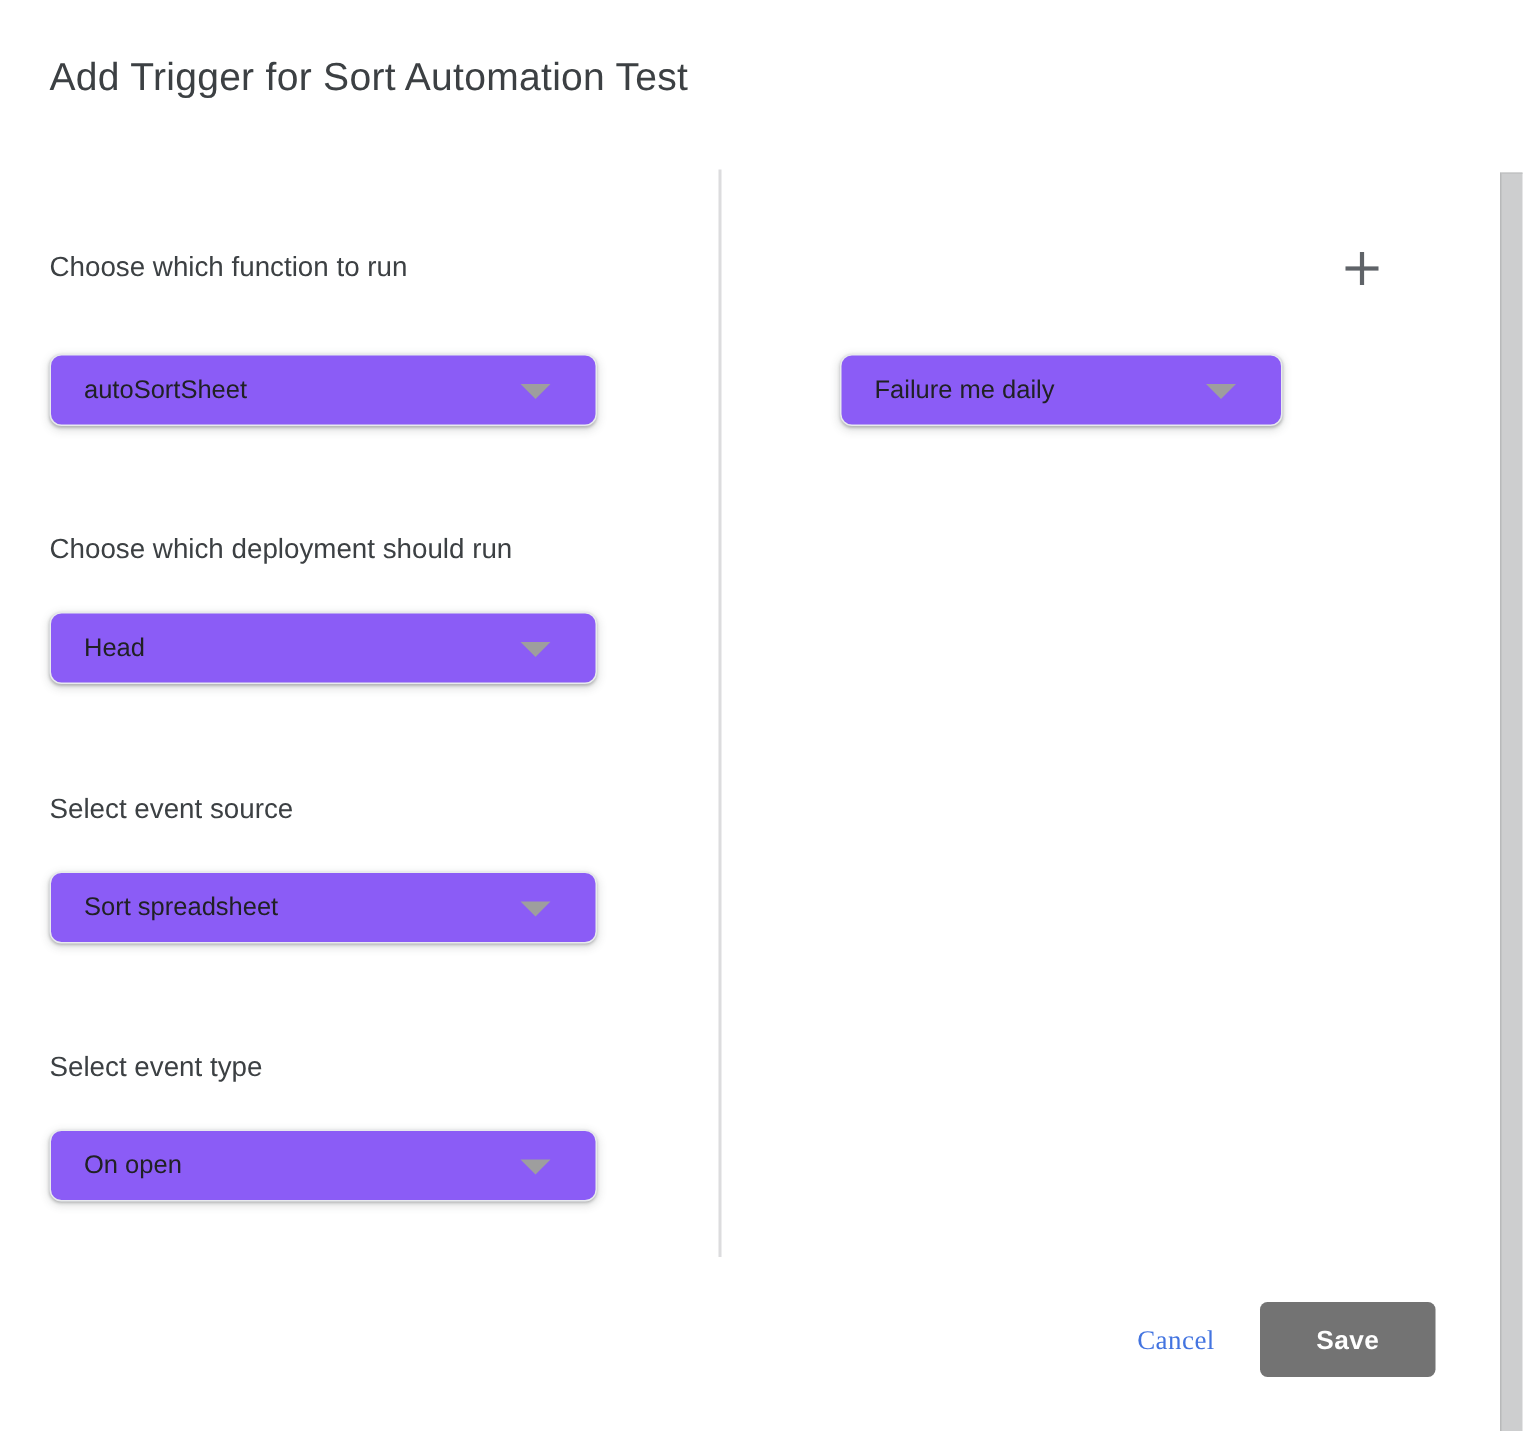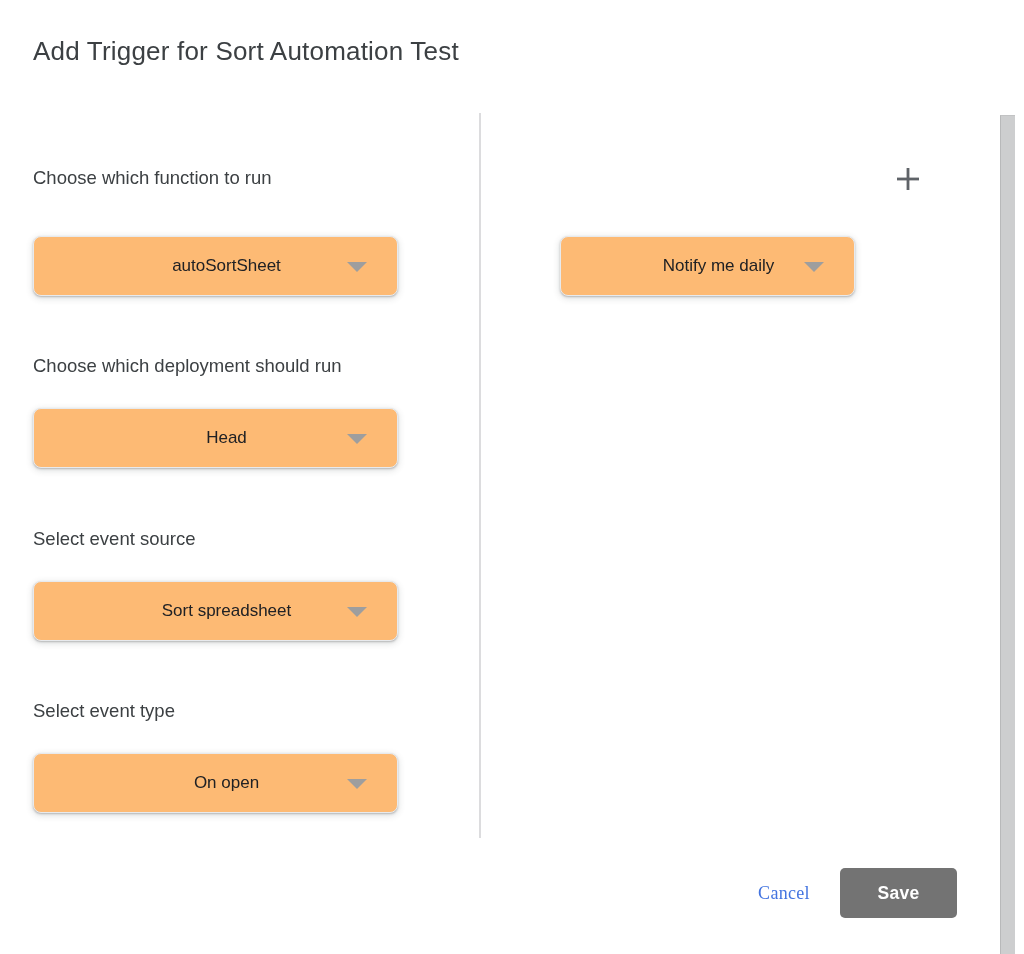--- a/index.html
+++ b/index.html
@@ -13,24 +13,24 @@
     font-size: 26px; font-weight: 500; letter-spacing: 0.2px; color: #3c4043;
   }
 
   .field-label {
     position: absolute; left: 33px;
     font-size: 18.5px; font-weight: 400; color: #3c4043; line-height: 26px;
     white-space: nowrap;
   }
 
   .select-box {
-    position: absolute; left: 33px; width: 365px; height: 60px;
-    background: #fdba74; border: 1px solid #e8eaed; border-radius: 8px;
+    position: absolute; left: 33px; width: 365px; height: 48px;
+    background: #8b5cf6; border: 1px solid #e8eaed; border-radius: 8px;
     box-shadow: 0 1px 2px 0 rgba(60,64,67,.30), 0 2px 6px 1px rgba(60,64,67,.15);
-    display: flex; align-items: center; cursor: pointer; justify-content: center;
+    display: flex; align-items: center; cursor: pointer;
   }
   .select-value {
     margin-left: 22px; font-size: 17px; color: #202124; white-space: nowrap;
   }
   .arrow-down {
     position: absolute; right: 30px; top: 50%; margin-top: -4px;
     width: 0; height: 0;
     border-left: 10px solid transparent; border-right: 10px solid transparent;
     border-top: 10px solid #9e9e9e;
   }
@@ -112,21 +112,21 @@
   <button class="plus-button" aria-label="Add notification">
     <span>
       <svg width="28" height="28" viewBox="0 0 28 28">
         <rect x="12.6" y="3" width="2.8" height="22" fill="#5f6368"></rect>
         <rect x="3" y="12.6" width="22" height="2.8" fill="#5f6368"></rect>
       </svg>
     </span>
   </button>
 
   <div class="select-box right-select box-1">
-    <span class="select-value">Notify me daily</span>
+    <span class="select-value">Failure me daily</span>
     <span class="arrow-down"></span>
   </div>
 
   <button class="cancel-button">Cancel</button>
   <button class="save-button">Save</button>
 
   <div class="v-scrollbar"></div>
 
 </div>
 

